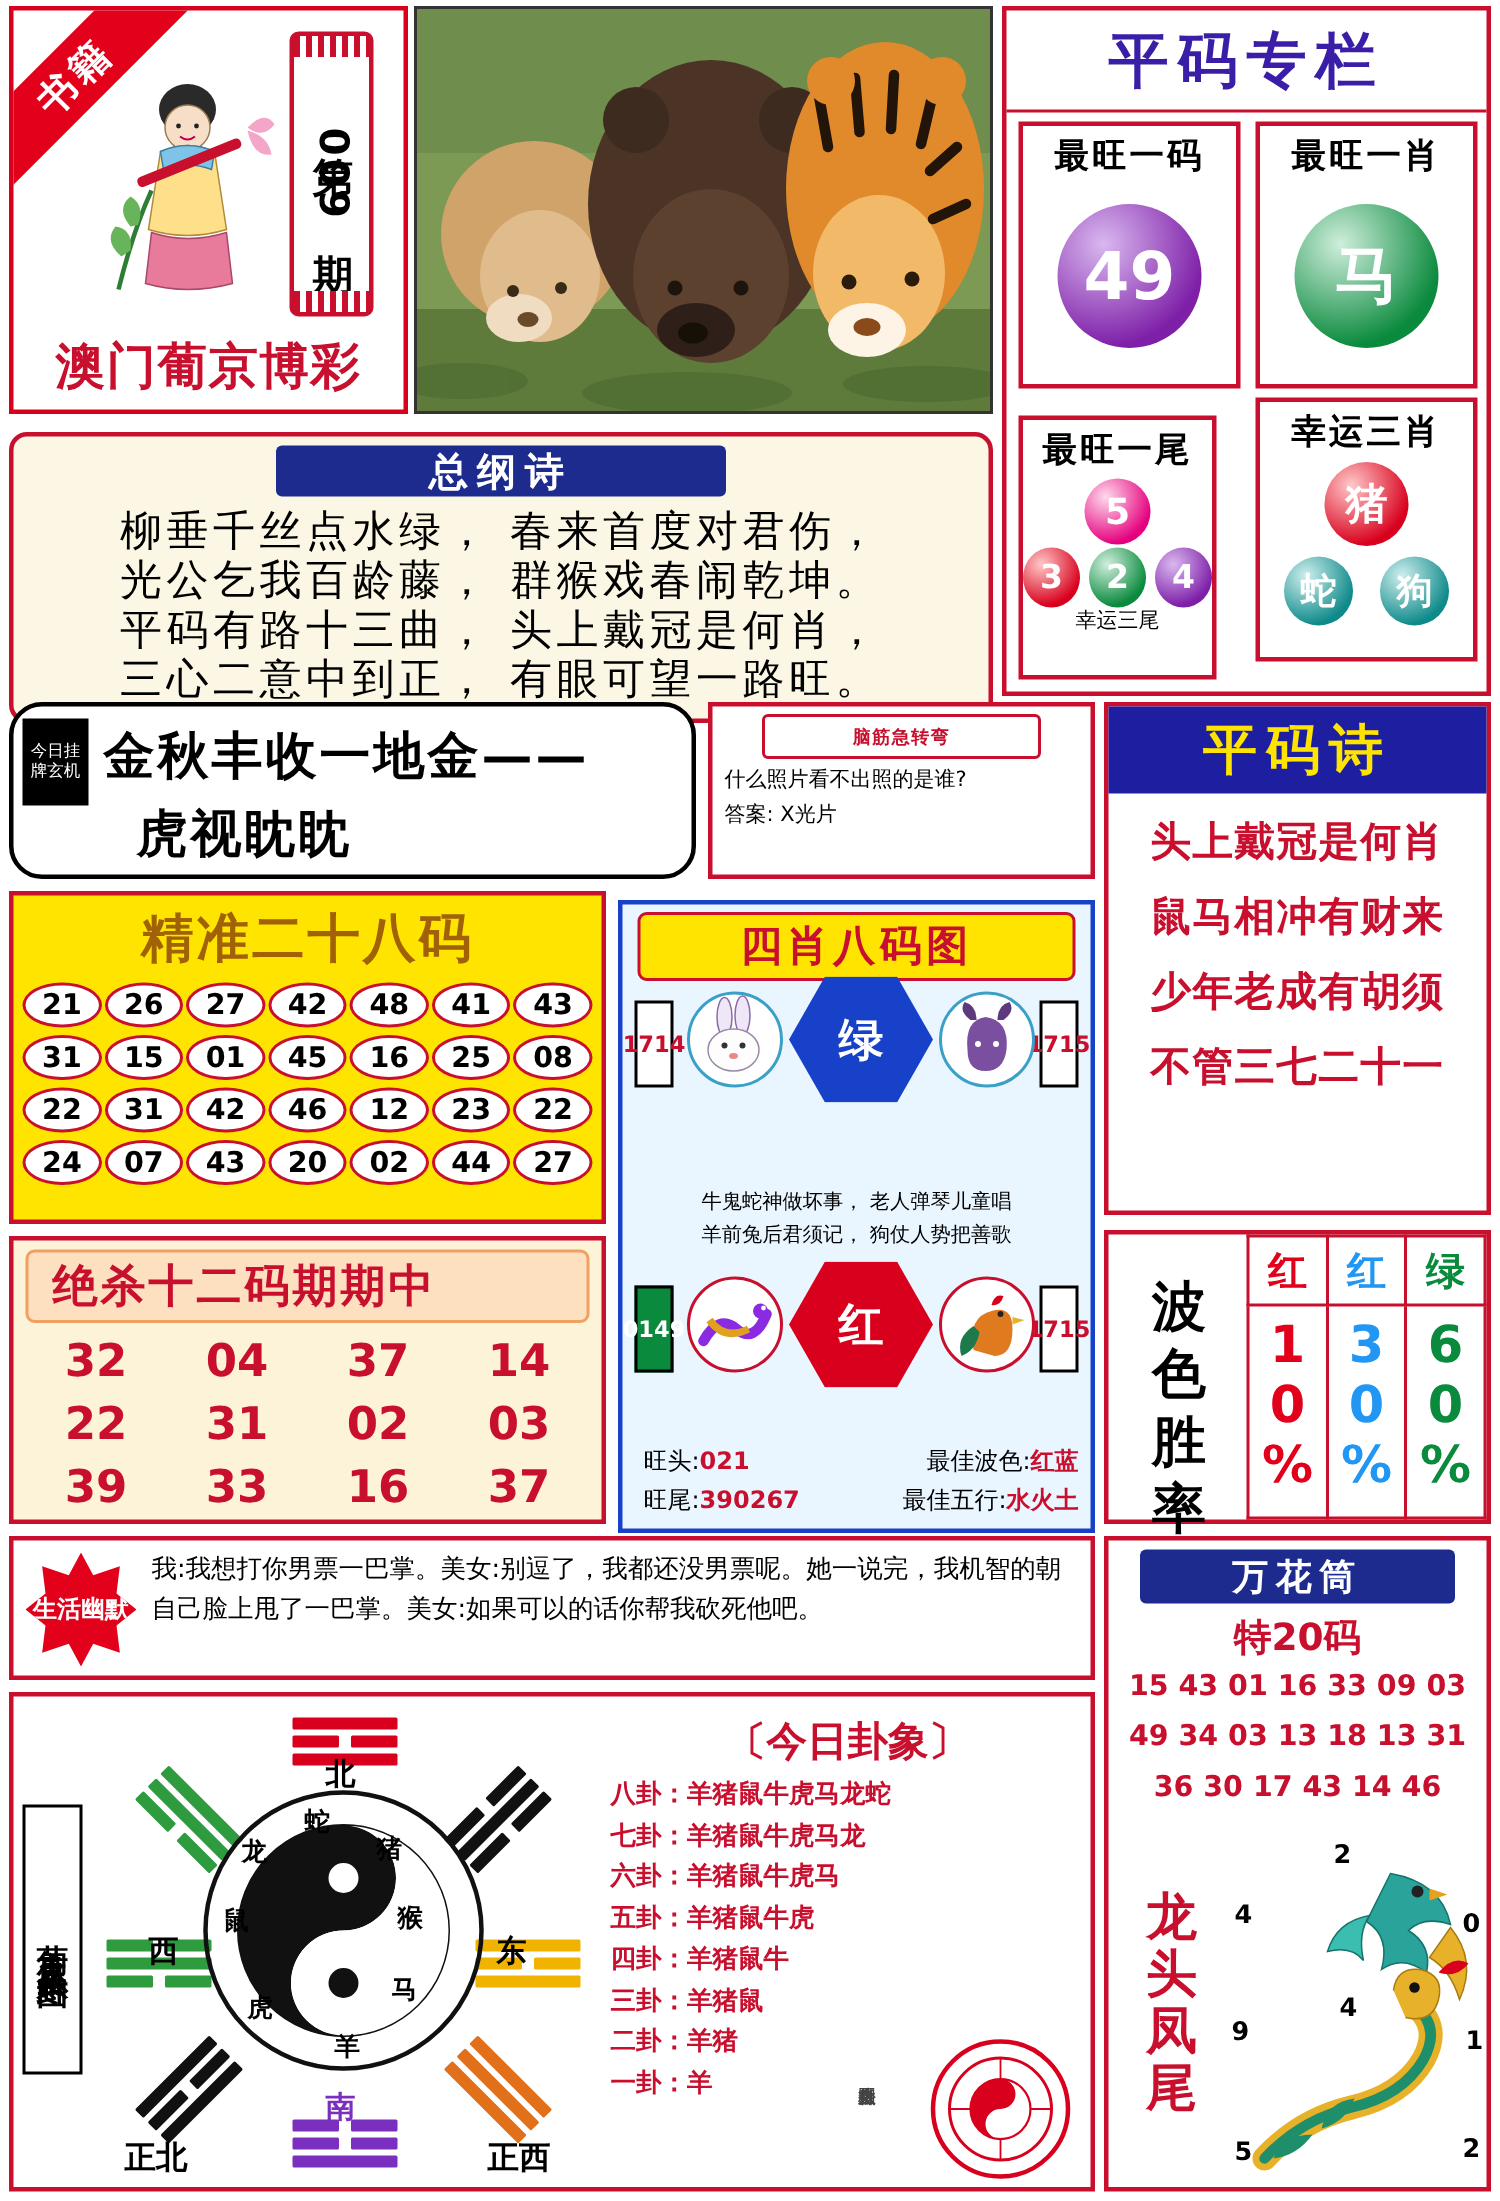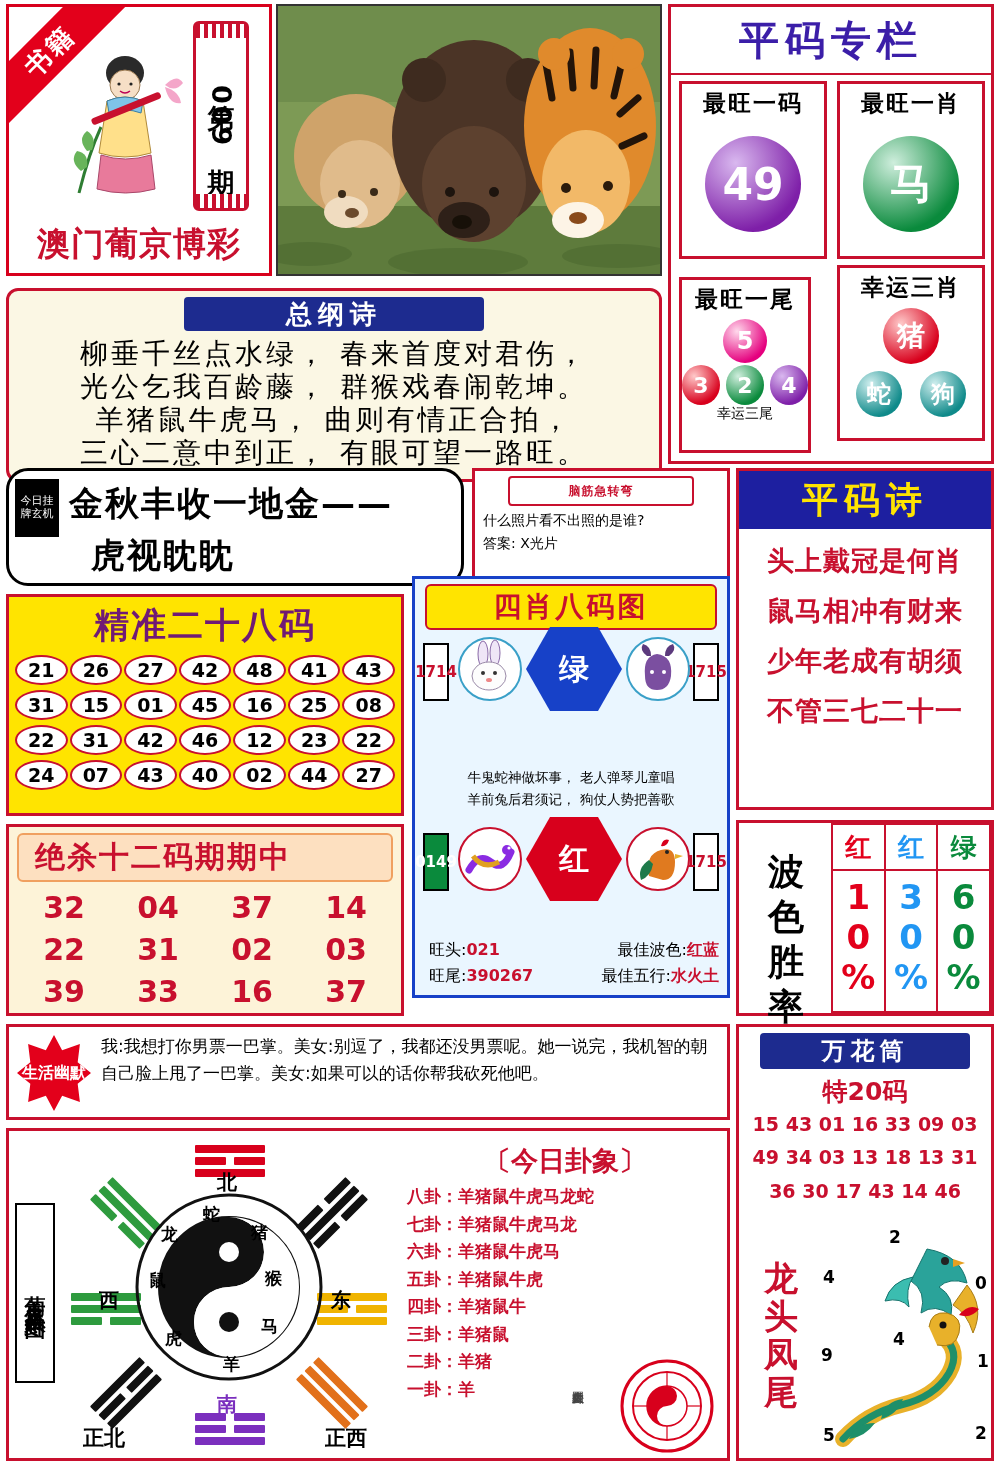--- a/index.html
+++ b/index.html
@@ -141,21 +141,21 @@
     letter-spacing:1px; margin-top:14px;
     font-family:"DejaVu Serif","Liberation Serif",serif;
   }
 
   
   #jz {
     left:6px; top:594px; width:398px; height:222px;
     border:3px solid #c8102e; background:#ffe400;
   }
   #jz h3 {
-    margin:0; text-align:center; font-size:35px; font-weight:bold; color:#701a75;
+    margin:0; text-align:center; font-size:35px; font-weight:bold; color:#a16207;
     padding:5px 0 2px; letter-spacing:2px;
     font-family:Liberation Serif, serif;
   }
   #jz .grid { display:grid; grid-template-columns:repeat(7,1fr); gap:5px 2px; padding:4px 6px; }
   #jz .n {
     height:30px; border-radius:50%/50%; border:2px solid #c8102e; background:#fff;
     display:flex; align-items:center; justify-content:center;
     font-size:19px; font-weight:bold; color:#000;
   }
 
@@ -172,21 +172,21 @@
   }
   #js .grid { display:grid; grid-template-columns:repeat(4,1fr); gap:4px; padding:4px 10px; }
   #js .n {
     height:38px; display:flex; align-items:center; justify-content:center;
     font-size:30px; font-weight:bold; color:#c8102e;
     font-family:"DejaVu Sans",sans-serif;
   }
 
   
   #sx {
-    left:412px; top:576px; width:318px; height:422px;
+    left:412px; top:600px; width:318px; height:422px;
     border:3px solid #1741c8; background:#eaf6ff;
   }
   #sx h3 {
     margin:5px 10px; text-align:center; font-size:28px; font-weight:bold;
     color:#c8102e; background:#ffe400; border:2px solid #c8102e; border-radius:6px;
     padding:2px 0; letter-spacing:3px;
     font-family:"DejaVu Serif","Liberation Serif",serif;
   }
   .sidebox {
     position:absolute; width:26px; border:2px solid #000; background:#fff;
@@ -398,21 +398,21 @@
         <div class="ball teal" style="width:46px;height:46px;font-size:24px;">狗</div>
       </div>
     </div>
   </div>
 
   <div class="abs" id="zgs">
     <div id="zgs-head">总纲诗</div>
     <div style="padding:6px 16px 0;">
       <div class="line">柳垂千丝点水绿， 春来首度对君伤，</div>
       <div class="line">光公乞我百龄藤， 群猴戏春闹乾坤。</div>
-      <div class="line">羊猪鼠牛虎马， 曲则有情正合拍，</div>
+      <div class="line">平码有路十三曲， 头上戴冠是何肖，</div>
       <div class="line">三心二意中到正， 有眼可望一路旺。</div>
     </div>
   </div>
 
   <div class="abs" id="gp">
     <div id="gp-tag">今日挂牌玄机</div>
     <div style="margin-left:60px;padding-top:10px;">
       <div class="big">金秋丰收一地金——</div>
       <div class="big" style="margin-top:6px;margin-left:22px;">虎视眈眈</div>
     </div>
@@ -452,21 +452,21 @@
       <div class="n">22</div>
       <div class="n">31</div>
       <div class="n">42</div>
       <div class="n">46</div>
       <div class="n">12</div>
       <div class="n">23</div>
       <div class="n">22</div>
       <div class="n">24</div>
       <div class="n">07</div>
       <div class="n">43</div>
-      <div class="n">40</div>
+      <div class="n">20</div>
       <div class="n">02</div>
       <div class="n">44</div>
       <div class="n">27</div>
     </div>
   </div>
 
   <div class="abs" id="js">
     <h3>绝杀十二码期期中</h3>
     <div class="grid">
       <div class="n">32</div>

